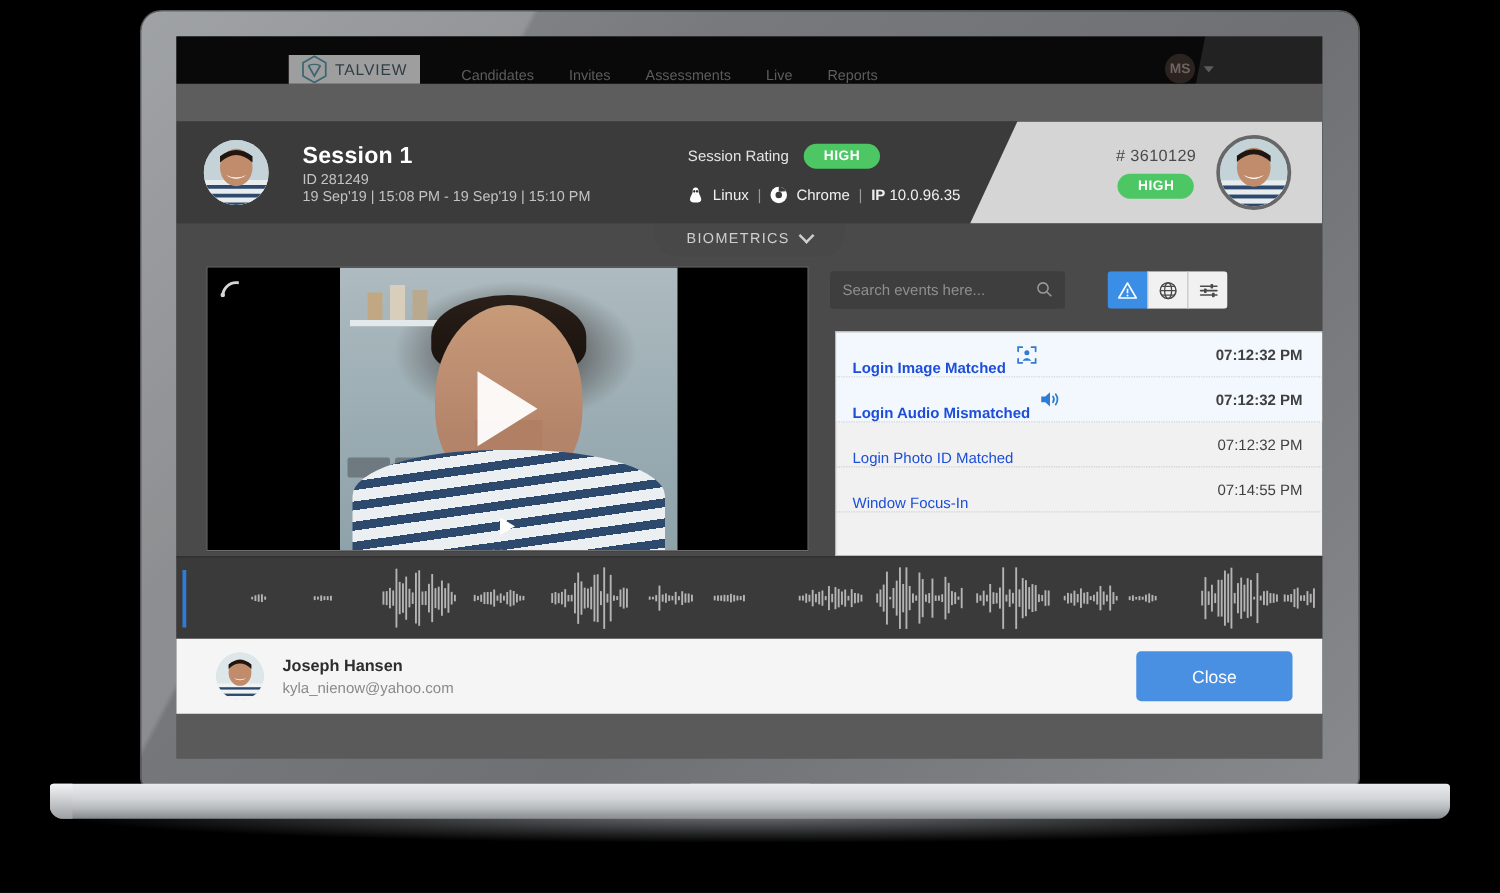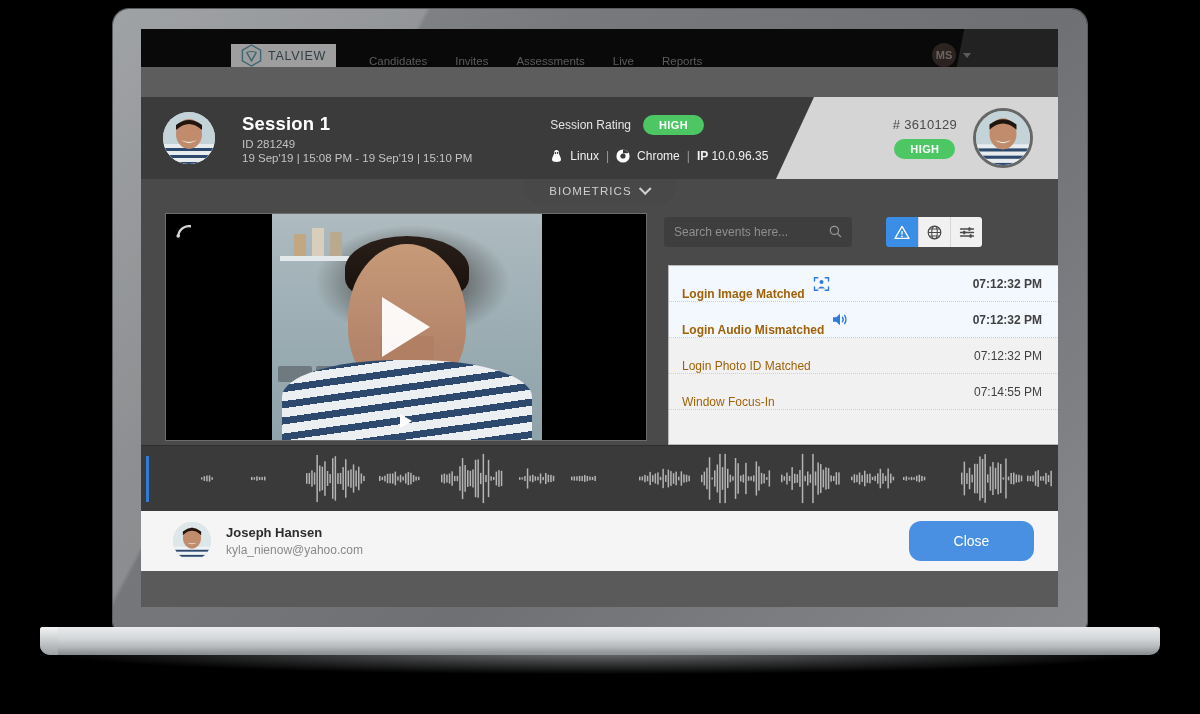--- a/index.html
+++ b/index.html
@@ -211,21 +211,21 @@
     position: absolute; left: 4px; right: 0; top: 52px; bottom: 0;
     background: #f1f1f1; border: 1px solid #b9b9b9; border-right: 0;
     overflow: hidden;
   }
   .event-row {
     height: 36px; display: flex; align-items: center;
     padding: 0 16px 0 13px; cursor: pointer;
     border-bottom: 1px dotted #cfcfcf;
   }
   .event-row.hl { background: #f3f8fe; }
-  .event-label { font-size: 12px; color: #a16207; white-space: nowrap; margin-top: 20px; }
+  .event-label { font-size: 12px; color: #1d4ed8; white-space: nowrap; margin-top: 20px; }
   .event-row.hl .event-label { font-weight: 700; }
   .event-icon { margin-left: 8px; display: inline-flex; align-items: center; }
   .event-time { margin-left: auto; font-size: 12px; color: #404040; }
   .event-row.hl .event-time { font-weight: 700; }
 
   
   #waveform-bar { position: relative; height: 66px; background: #3a3a3a; border-top: 1px solid #2e2e2e; }
   #waveform-canvas { position: absolute; left: 0; top: 0; width: 100%; height: 100%; }
   #playhead { position: absolute; left: 5px; top: 10px; width: 3px; height: 46px; background: #2f7bd6; }
 
@@ -234,21 +234,21 @@
     position: relative; height: 60px; background: #f5f5f5;
     display: flex; align-items: center; padding: 0 24px 0 32px;
   }
   #footer-avatar { width: 38px; height: 38px; }
   #footer-text { margin-left: 15px; }
   #footer-name { font-size: 13px; color: #2d2d2d; font-weight: 700; }
   #footer-email { font-size: 12px; color: #8a8a8a; margin-top: 3px; }
   #close-button {
     margin-left: auto; background: #4a90e2; color: #fff; border: 0;
     font-family: inherit; font-size: 14px; padding: 12px 0; width: 125px;
-    border-radius: 12px; cursor: pointer;
+    border-radius: 4px; cursor: pointer;
   }
 
   .face-svg { display:block; width:100%; height:100%; }
 </style>
 </head>
 <body>
 
 <div id="laptop-mockup">
   <div id="laptop-lid"></div>
 

